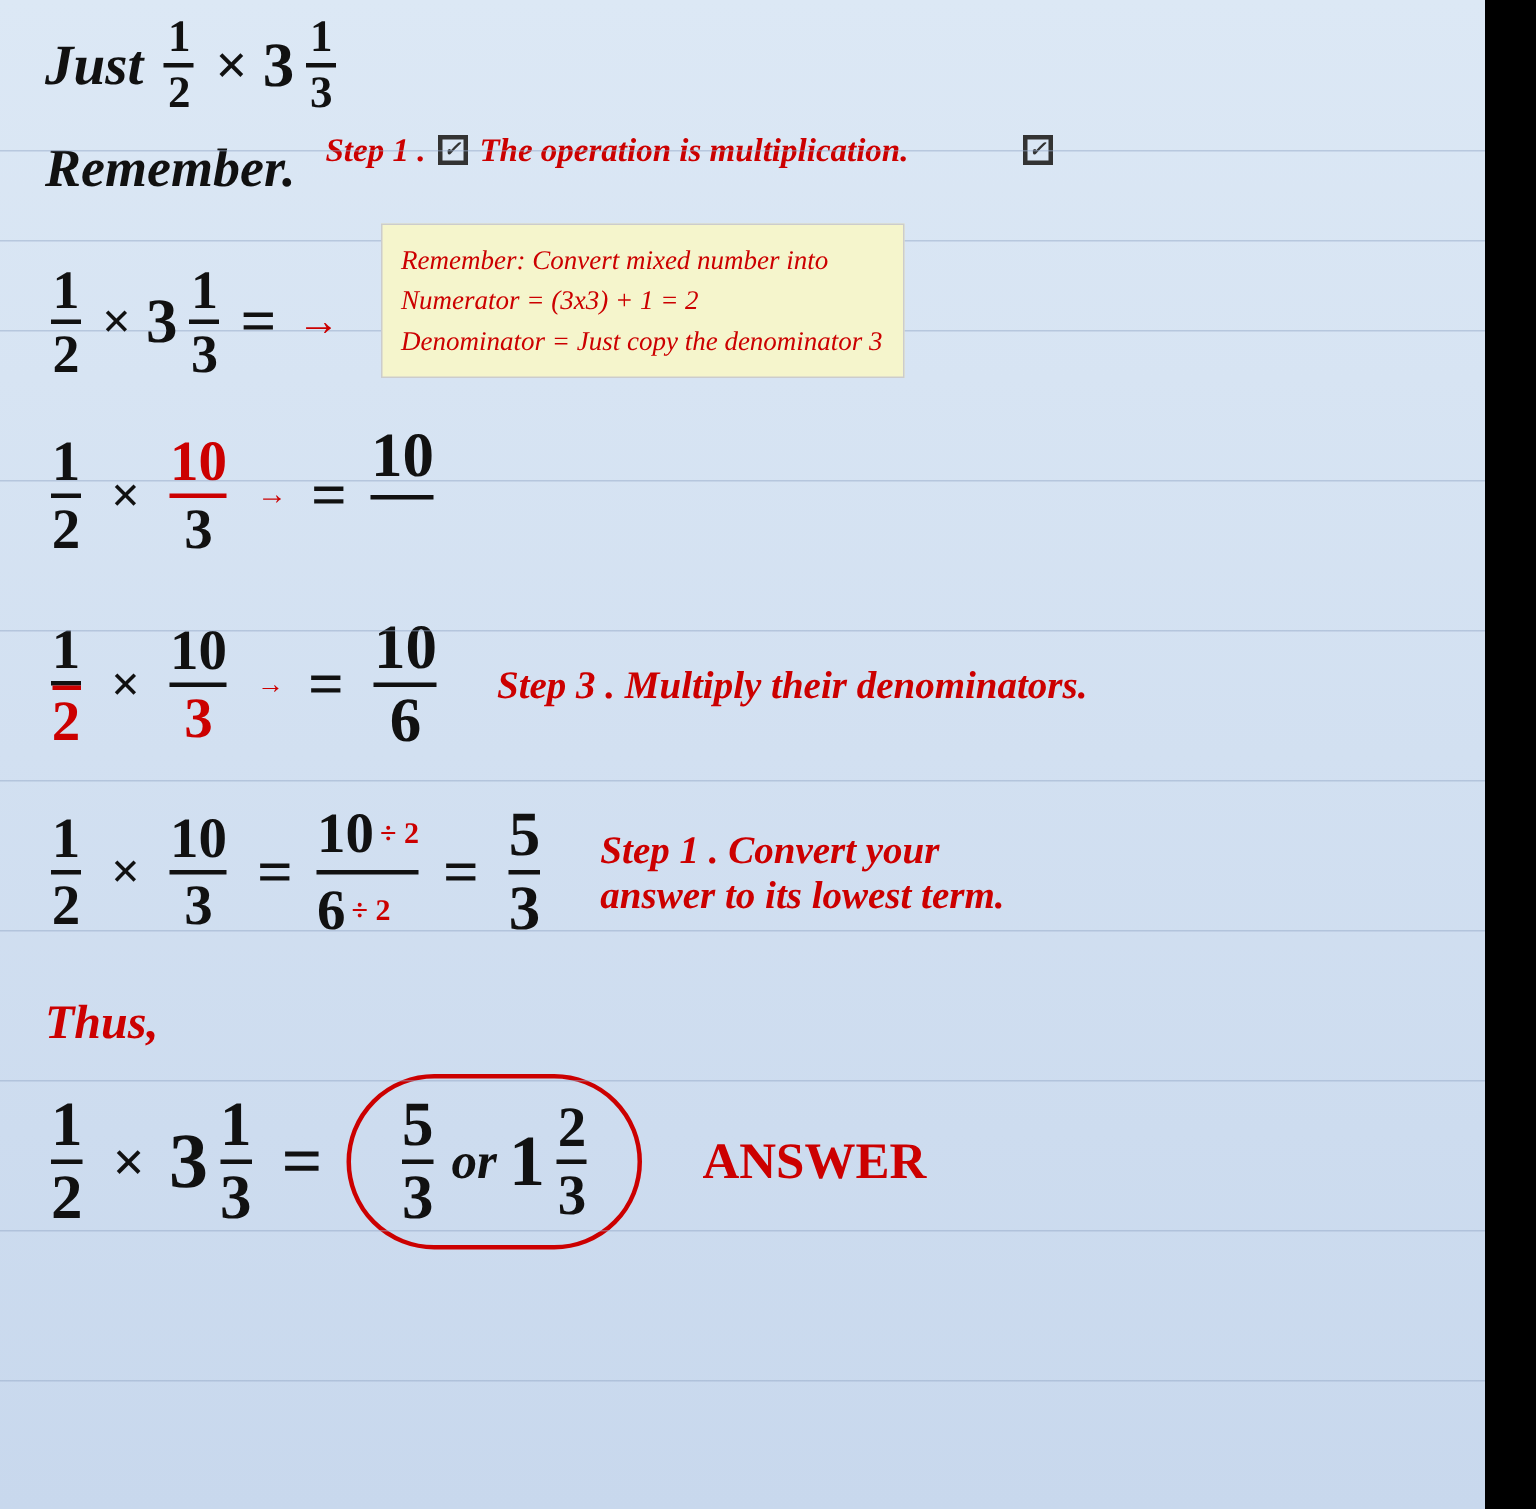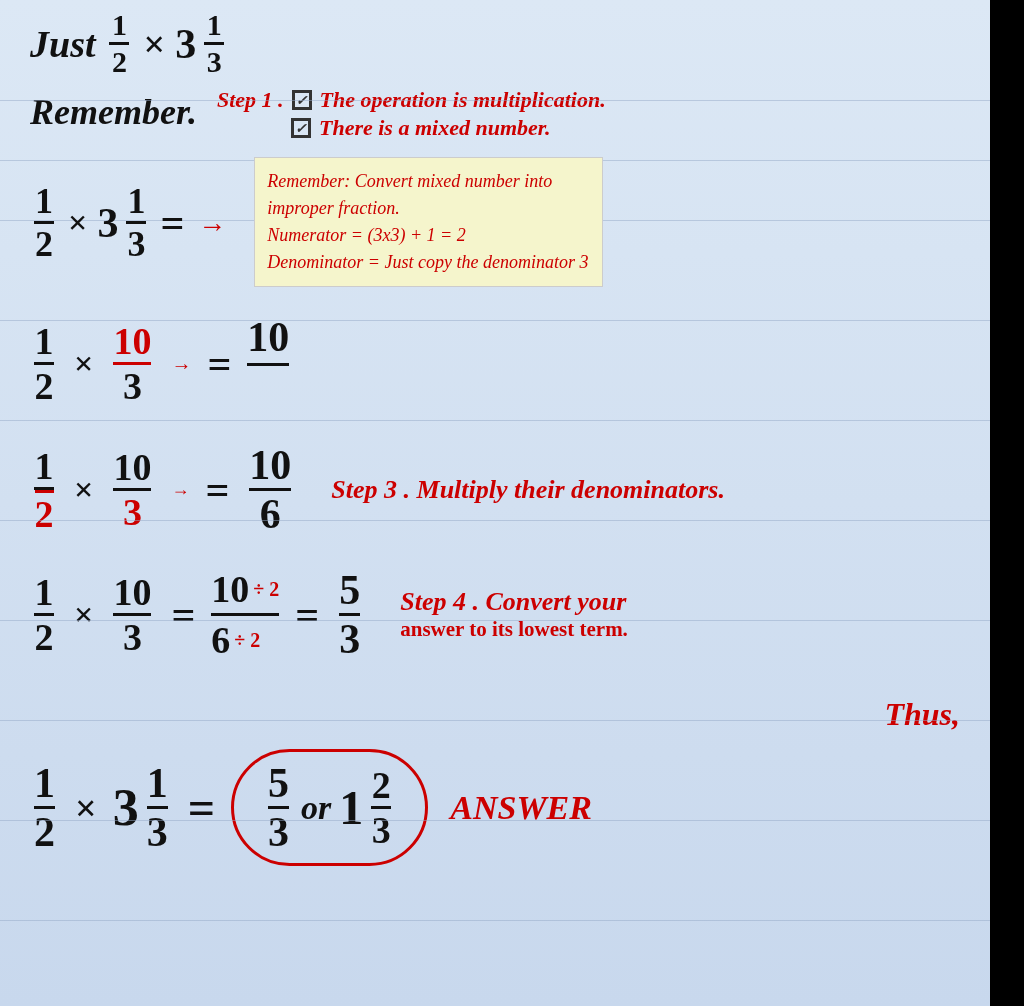--- a/index.html
+++ b/index.html
@@ -107,21 +107,21 @@
       font-size: 36px;
       font-weight: bold;
       color: #111;
       font-style: italic;
       flex-shrink: 0;
       margin-top: 8px;
     }
 
     .step1-text {
       display: flex;
-      flex-direction: column;
+      flex-direction: row;
       gap: 2px;
       margin-top: 4px;
     }
 
     .step-line {
       font-size: 22px;
       font-weight: bold;
       color: #cc0000;
       font-style: italic;
       display: flex;
@@ -221,22 +221,21 @@
       display: flex;
       align-items: center;
       gap: 16px;
       padding: 8px 30px 0 30px;
     }
 
     .answer-label {
       font-size: 34px;
       font-weight: bold;
       color: #cc0000;
-      font-style: italic;
-      margin-left: 6px;
+      margin-left: 24px;
     }
 
     .or-text {
       font-size: 34px;
       font-weight: bold;
       color: #111;
       font-style: italic;
     }
 
   </style>
@@ -278,21 +277,20 @@
     <span class="solution-label">Remember.</span>
     <div class="step1-text">
       <div class="step-line">
         <span>Step 1 .</span>
         <span class="checkbox">✓</span>
         <span>The operation is multiplication.</span>
       </div>
       <div class="step-line">
         &nbsp;&nbsp;&nbsp;&nbsp;&nbsp;&nbsp;&nbsp;&nbsp;&nbsp;&nbsp;&nbsp;&nbsp;
         <span class="checkbox">✓</span>
-        <span>There is a mixed number.</span>
       </div>
     </div>
   </div>
 
   <div class="eq-row" style="margin-top:4px; align-items:flex-start;">
     <div style="display:flex; align-items:center; gap:10px; margin-top:30px;">
       <span class="frac" style="font-size:36px;">
         <span class="num" style="font-size:36px;">1</span>
         <span class="den" style="font-size:36px;">2</span>
       </span>
@@ -302,21 +300,20 @@
         <span class="frac">
           <span class="num" style="font-size:36px;">1</span>
           <span class="den" style="font-size:36px;">3</span>
         </span>
       </span>
       <span class="equals">=</span>
       <span class="arrow-right">→</span>
     </div>
     <div class="note-box" style="margin-top:4px; margin-left:10px;padding-left:12px;">
       <span class="note-line">Remember: Convert mixed number into</span>
-      <span class="note-line">improper fraction.</span>
       <span class="note-line">Numerator = (3x3) + 1 = 2</span>
       <span class="note-line">Denominator = Just copy the denominator 3</span>
     </div>
   </div>
 
   <div class="step-row" style="margin-top:14px;">
     <span class="frac">
       <span class="num" style="font-size:38px; border-bottom: 3px solid #111;">1</span>
       <span class="den" style="font-size:38px;">2</span>
     </span>
@@ -375,26 +372,26 @@
         <span style="font-size:38px;font-weight:bold;color:#111;">6</span>
         <span style="font-size:20px;font-weight:bold;color:#cc0000;margin-left:4px;">÷ 2</span>
       </span>
     </span>
     <span class="equals">=</span>
     <span class="frac">
       <span class="num" style="font-size:42px;">5</span>
       <span class="den" style="font-size:42px;">3</span>
     </span>
     <div style="display:flex;flex-direction:column;margin-left:20px;">
-      <span style="font-size:26px;font-weight:bold;color:#cc0000;font-style:italic;">Step 4 . Convert your</span>
-      <span style="font-size:21px;font-weight:bold;color:#cc0000;">answer to its lowest term.</span>
+      <span style="font-size:26px;font-weight:bold;color:#cc0000;font-style:italic;">Step 1 . Convert your</span>
+      <span style="font-size:26px;font-weight:bold;color:#cc0000;font-style:italic;">answer to its lowest term.</span>
     </div>
   </div>
 
-  <div class="thus-row" style="margin-top:24px;text-align:right;">
+  <div class="thus-row" style="margin-top:24px;">
     <span class="thus-label">Thus,</span>
   </div>
 
   <div class="answer-row" style="margin-top:8px; align-items:center;">
 
     <span class="frac">
       <span class="num" style="font-size:42px;">1</span>
       <span class="den" style="font-size:42px;">2</span>
     </span>
     <span class="op" style="font-size:38px;">×</span>

